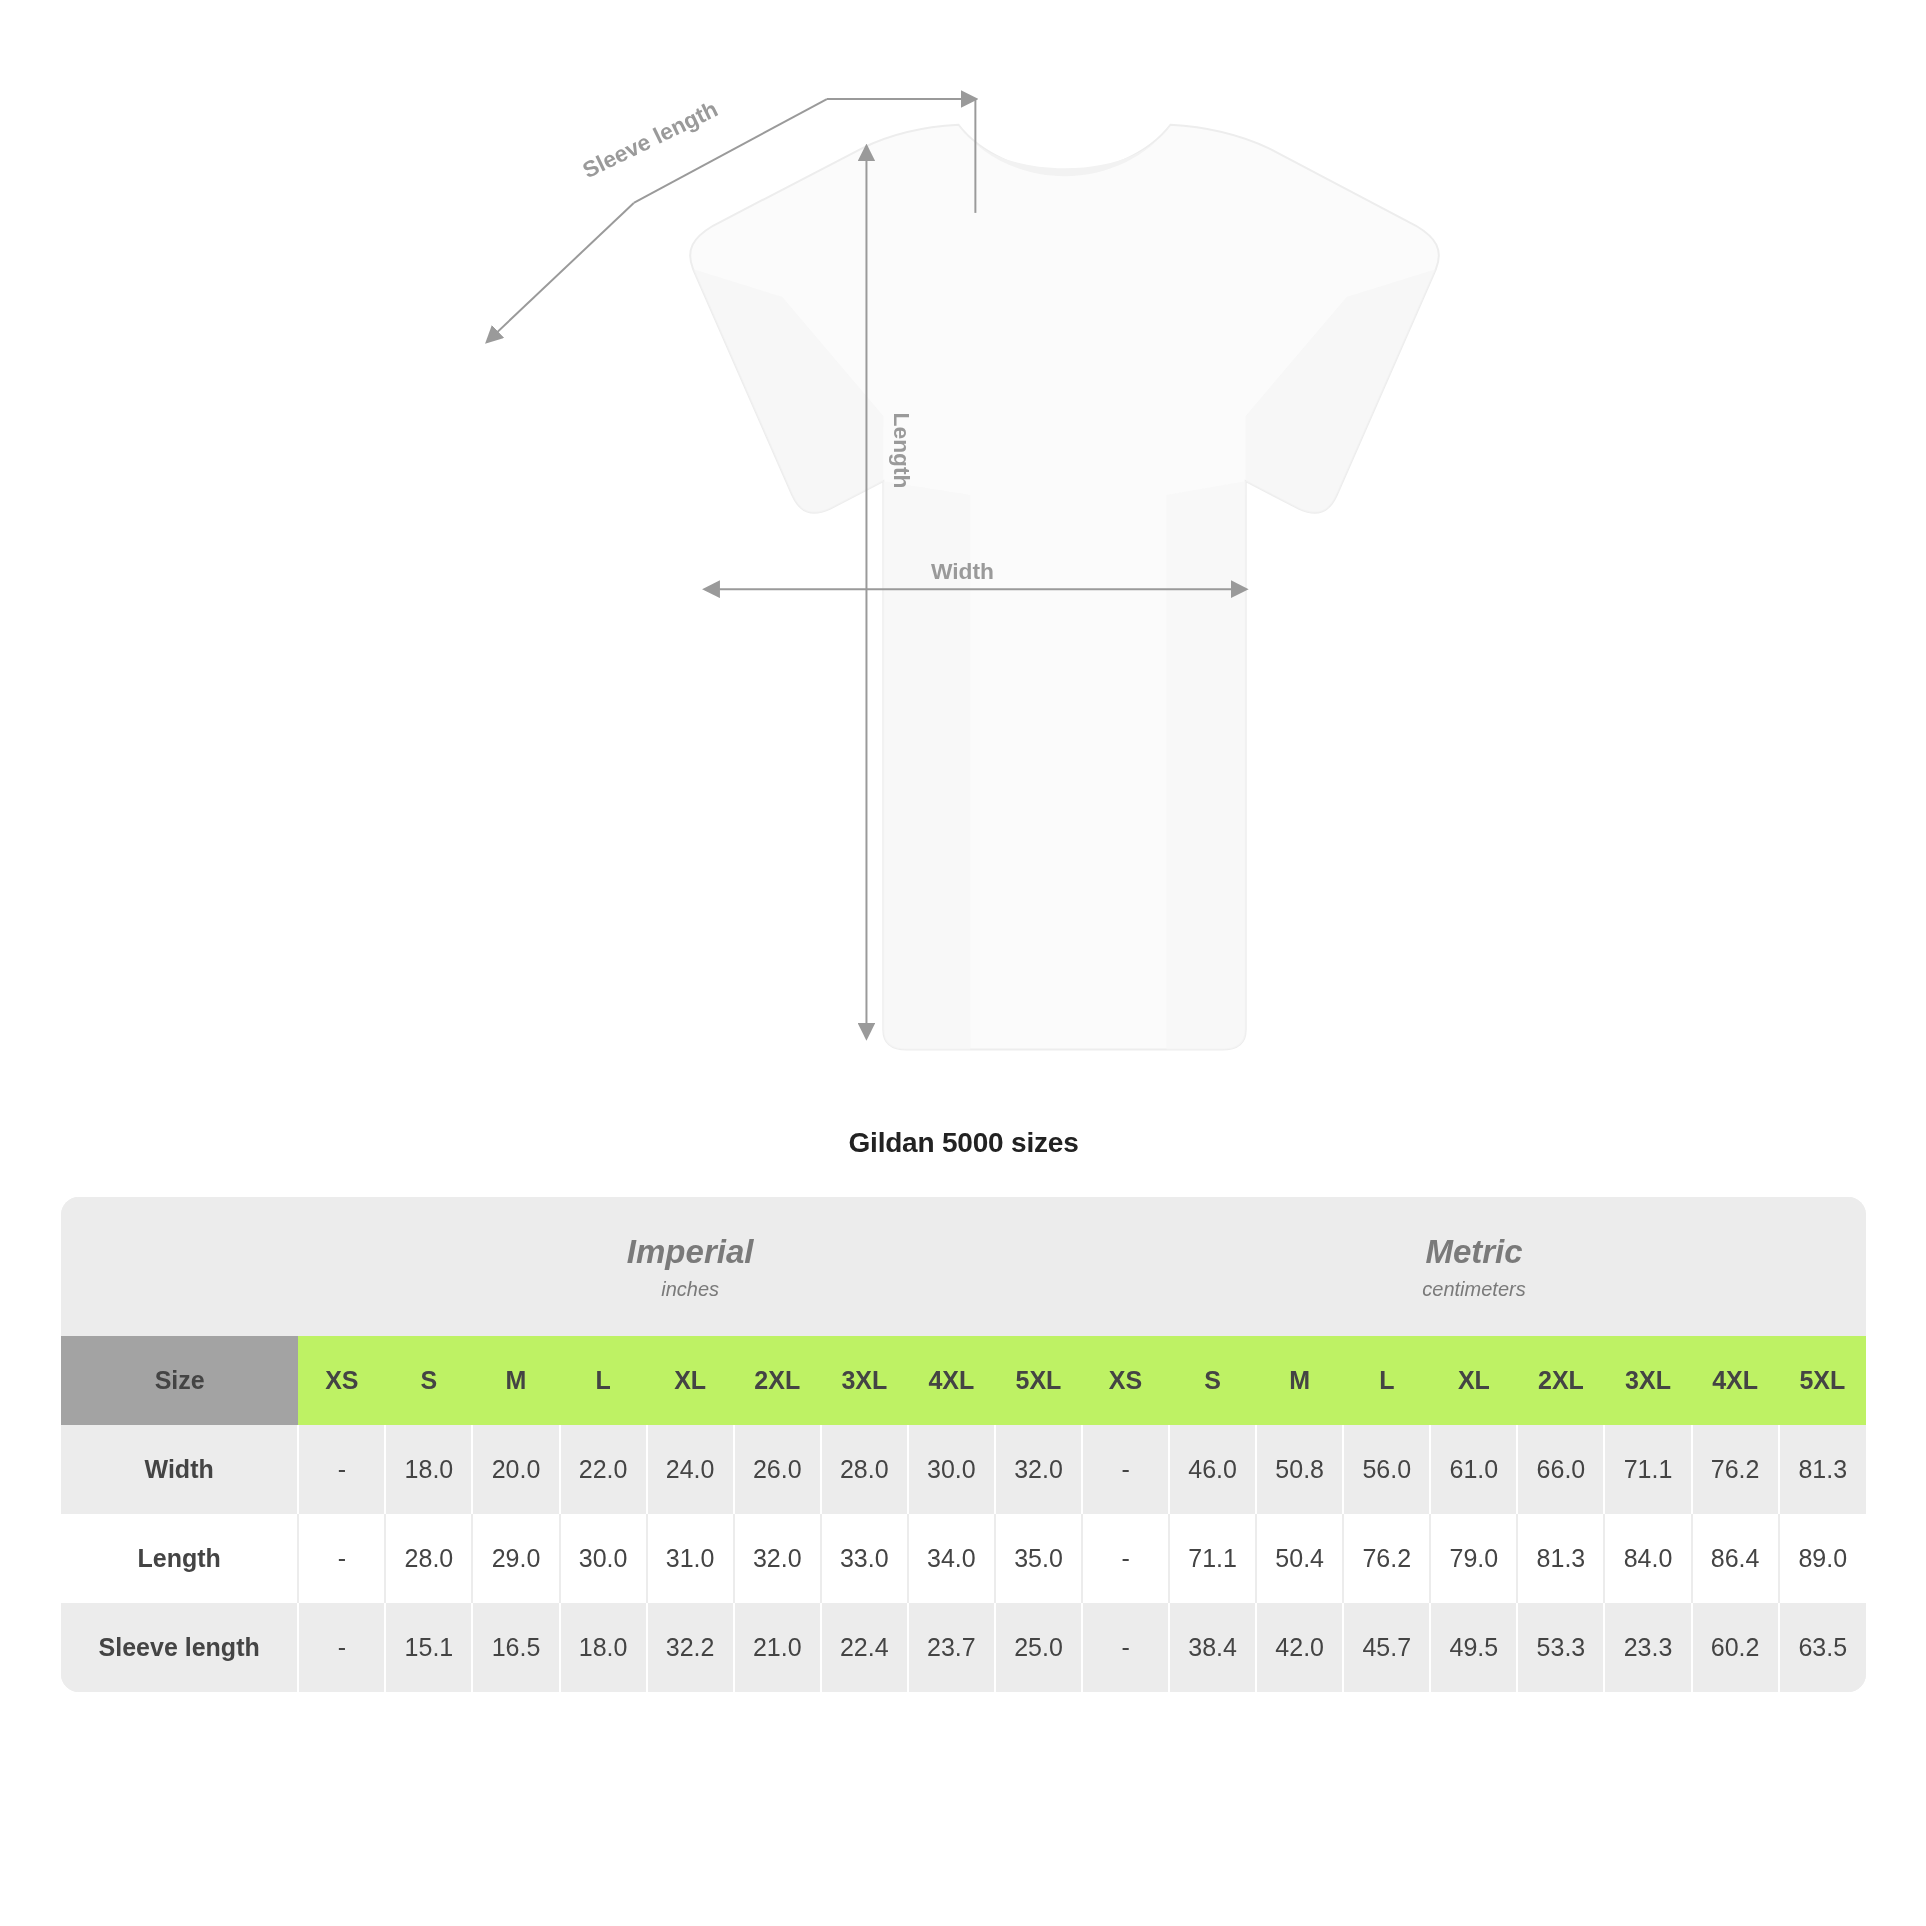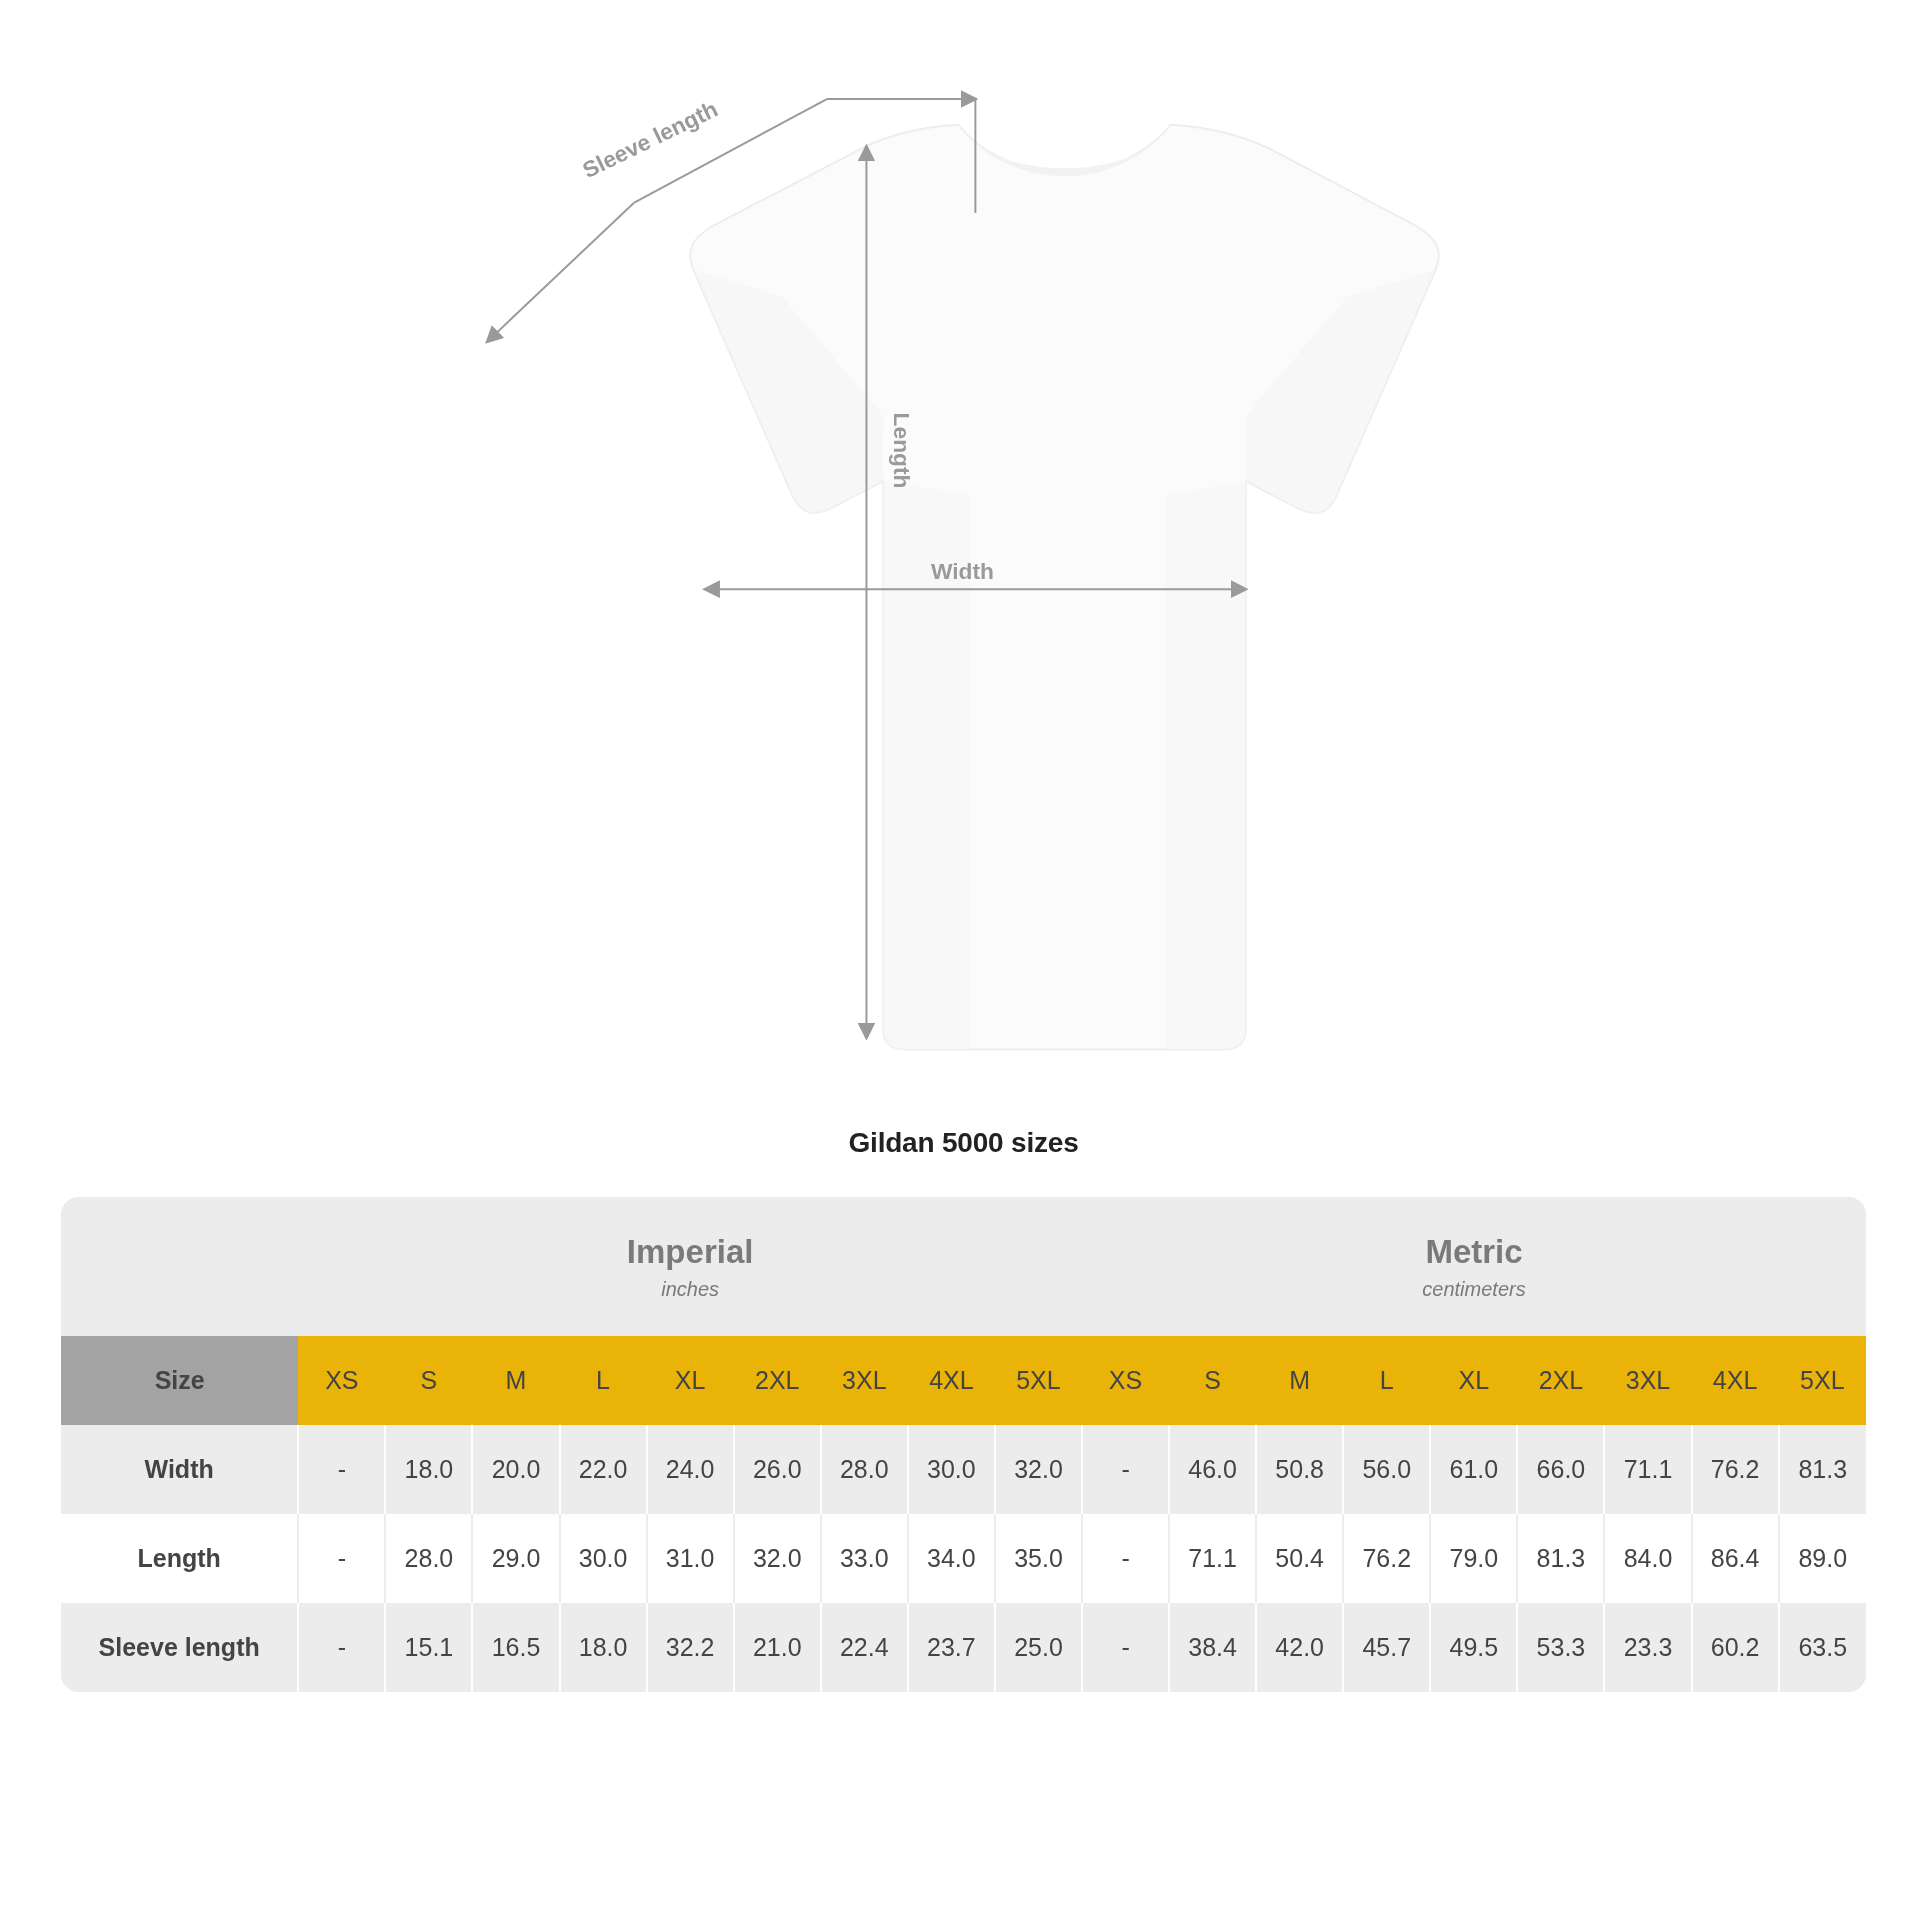--- a/index.html
+++ b/index.html
@@ -67,35 +67,36 @@
     color: #444444;
     border: none;
   }
   
   .unit-row td {
     padding: 34px 0 30px 0;
     background: #ececec;
   }
   .unit-name {
     font-size: 33px;
+    font-style: italic;
     font-weight: bold;
     color: #7a7a7a;
     line-height: 1.25;
   }
   .unit-sub {
     font-size: 20px;
     font-style: italic;
     color: #7a7a7a;
     line-height: 1.7;
   }
   
   .head-row td {
-    background: #eab308;
+    background: #bef264;
     padding: 30px 0;
-    font-weight: normal;
+    font-weight: bold;
     font-size: 26px;
     color: #3c3c3c;
   }
   .head-row td.rowlabel {
     background: #a3a3a3;
   }
   
   .data-row td {
     padding: 30px 0;
     font-size: 26px;

